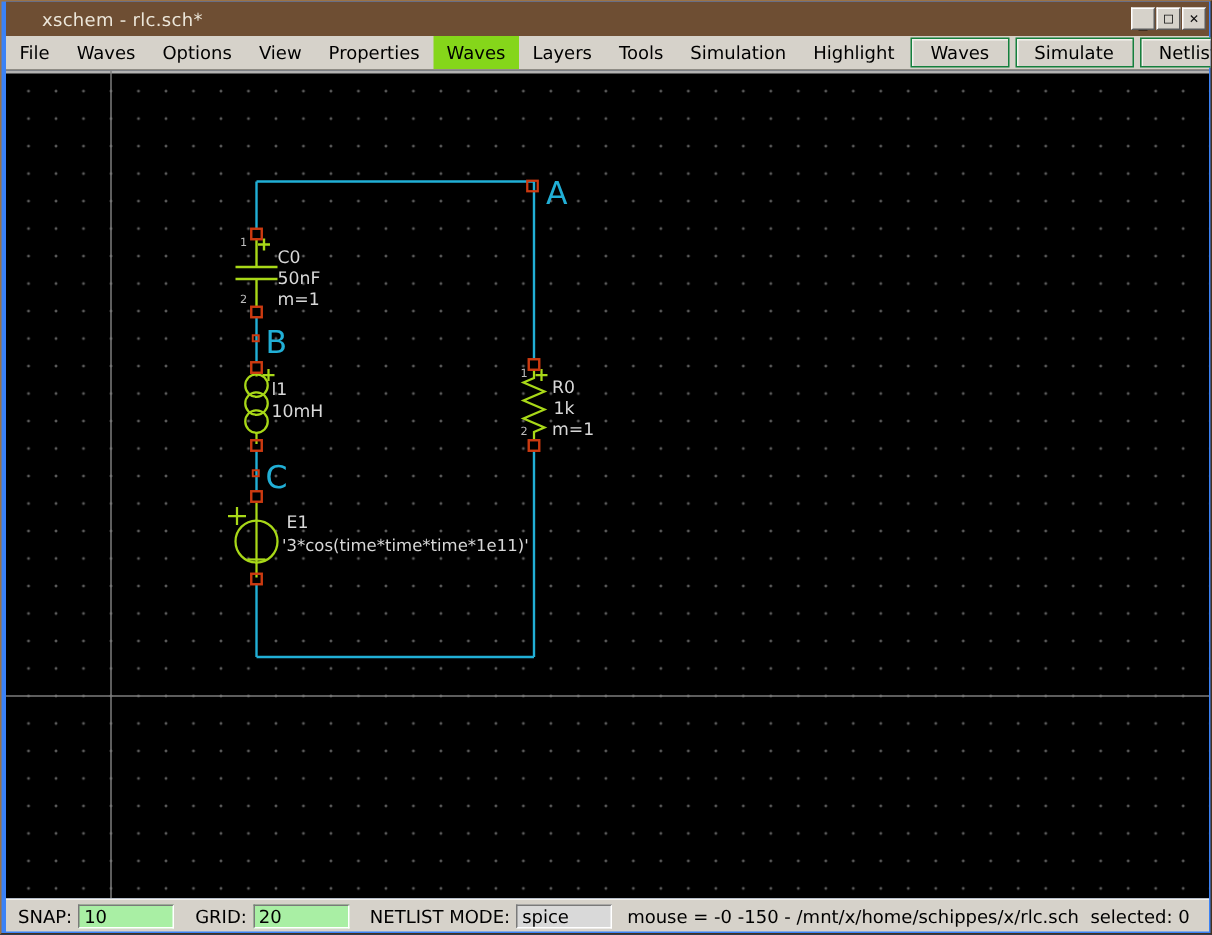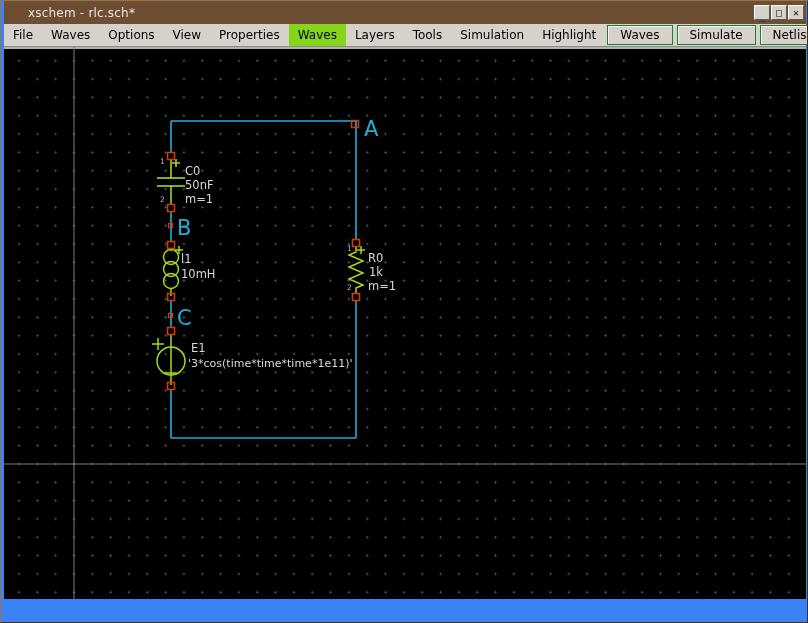--- a/index.html
+++ b/index.html
@@ -190,14 +190,23 @@
       <rect x="347.5" y="73.5" width="7" height="7" fill="none" stroke="#cc3a10" stroke-width="1.5"></rect>
       <rect x="164.5" y="176.5" width="4" height="4" fill="none" stroke="#cc3a10" stroke-width="1.3"></rect>
       <rect x="164.5" y="266.5" width="4" height="4" fill="none" stroke="#cc3a10" stroke-width="1.3"></rect>
 
       <text x="360" y="89" font-size="21" fill="#21afd6">A</text>
       <text x="173" y="188" font-size="21" fill="#21afd6">B</text>
       <text x="173" y="278" font-size="21" fill="#21afd6">C</text>
     </svg>
   </div>
 
+  <div class="statusbar">
+    <span class="sb-label">SNAP:</span>
+    <span class="sb-input green">10</span>
+    <span class="sb-label" style="margin-left:14px">GRID:</span>
+    <span class="sb-input green">20</span>
+    <span class="sb-label" style="margin-left:14px">NETLIST MODE:</span>
+    <span class="sb-input gray">spice</span>
+    <span class="sb-mouse">mouse = -0 -150 - /mnt/x/home/schippes/x/rlc.sch  selected: 0</span>
+  </div>
 
 </div>
 
 </body></html>

